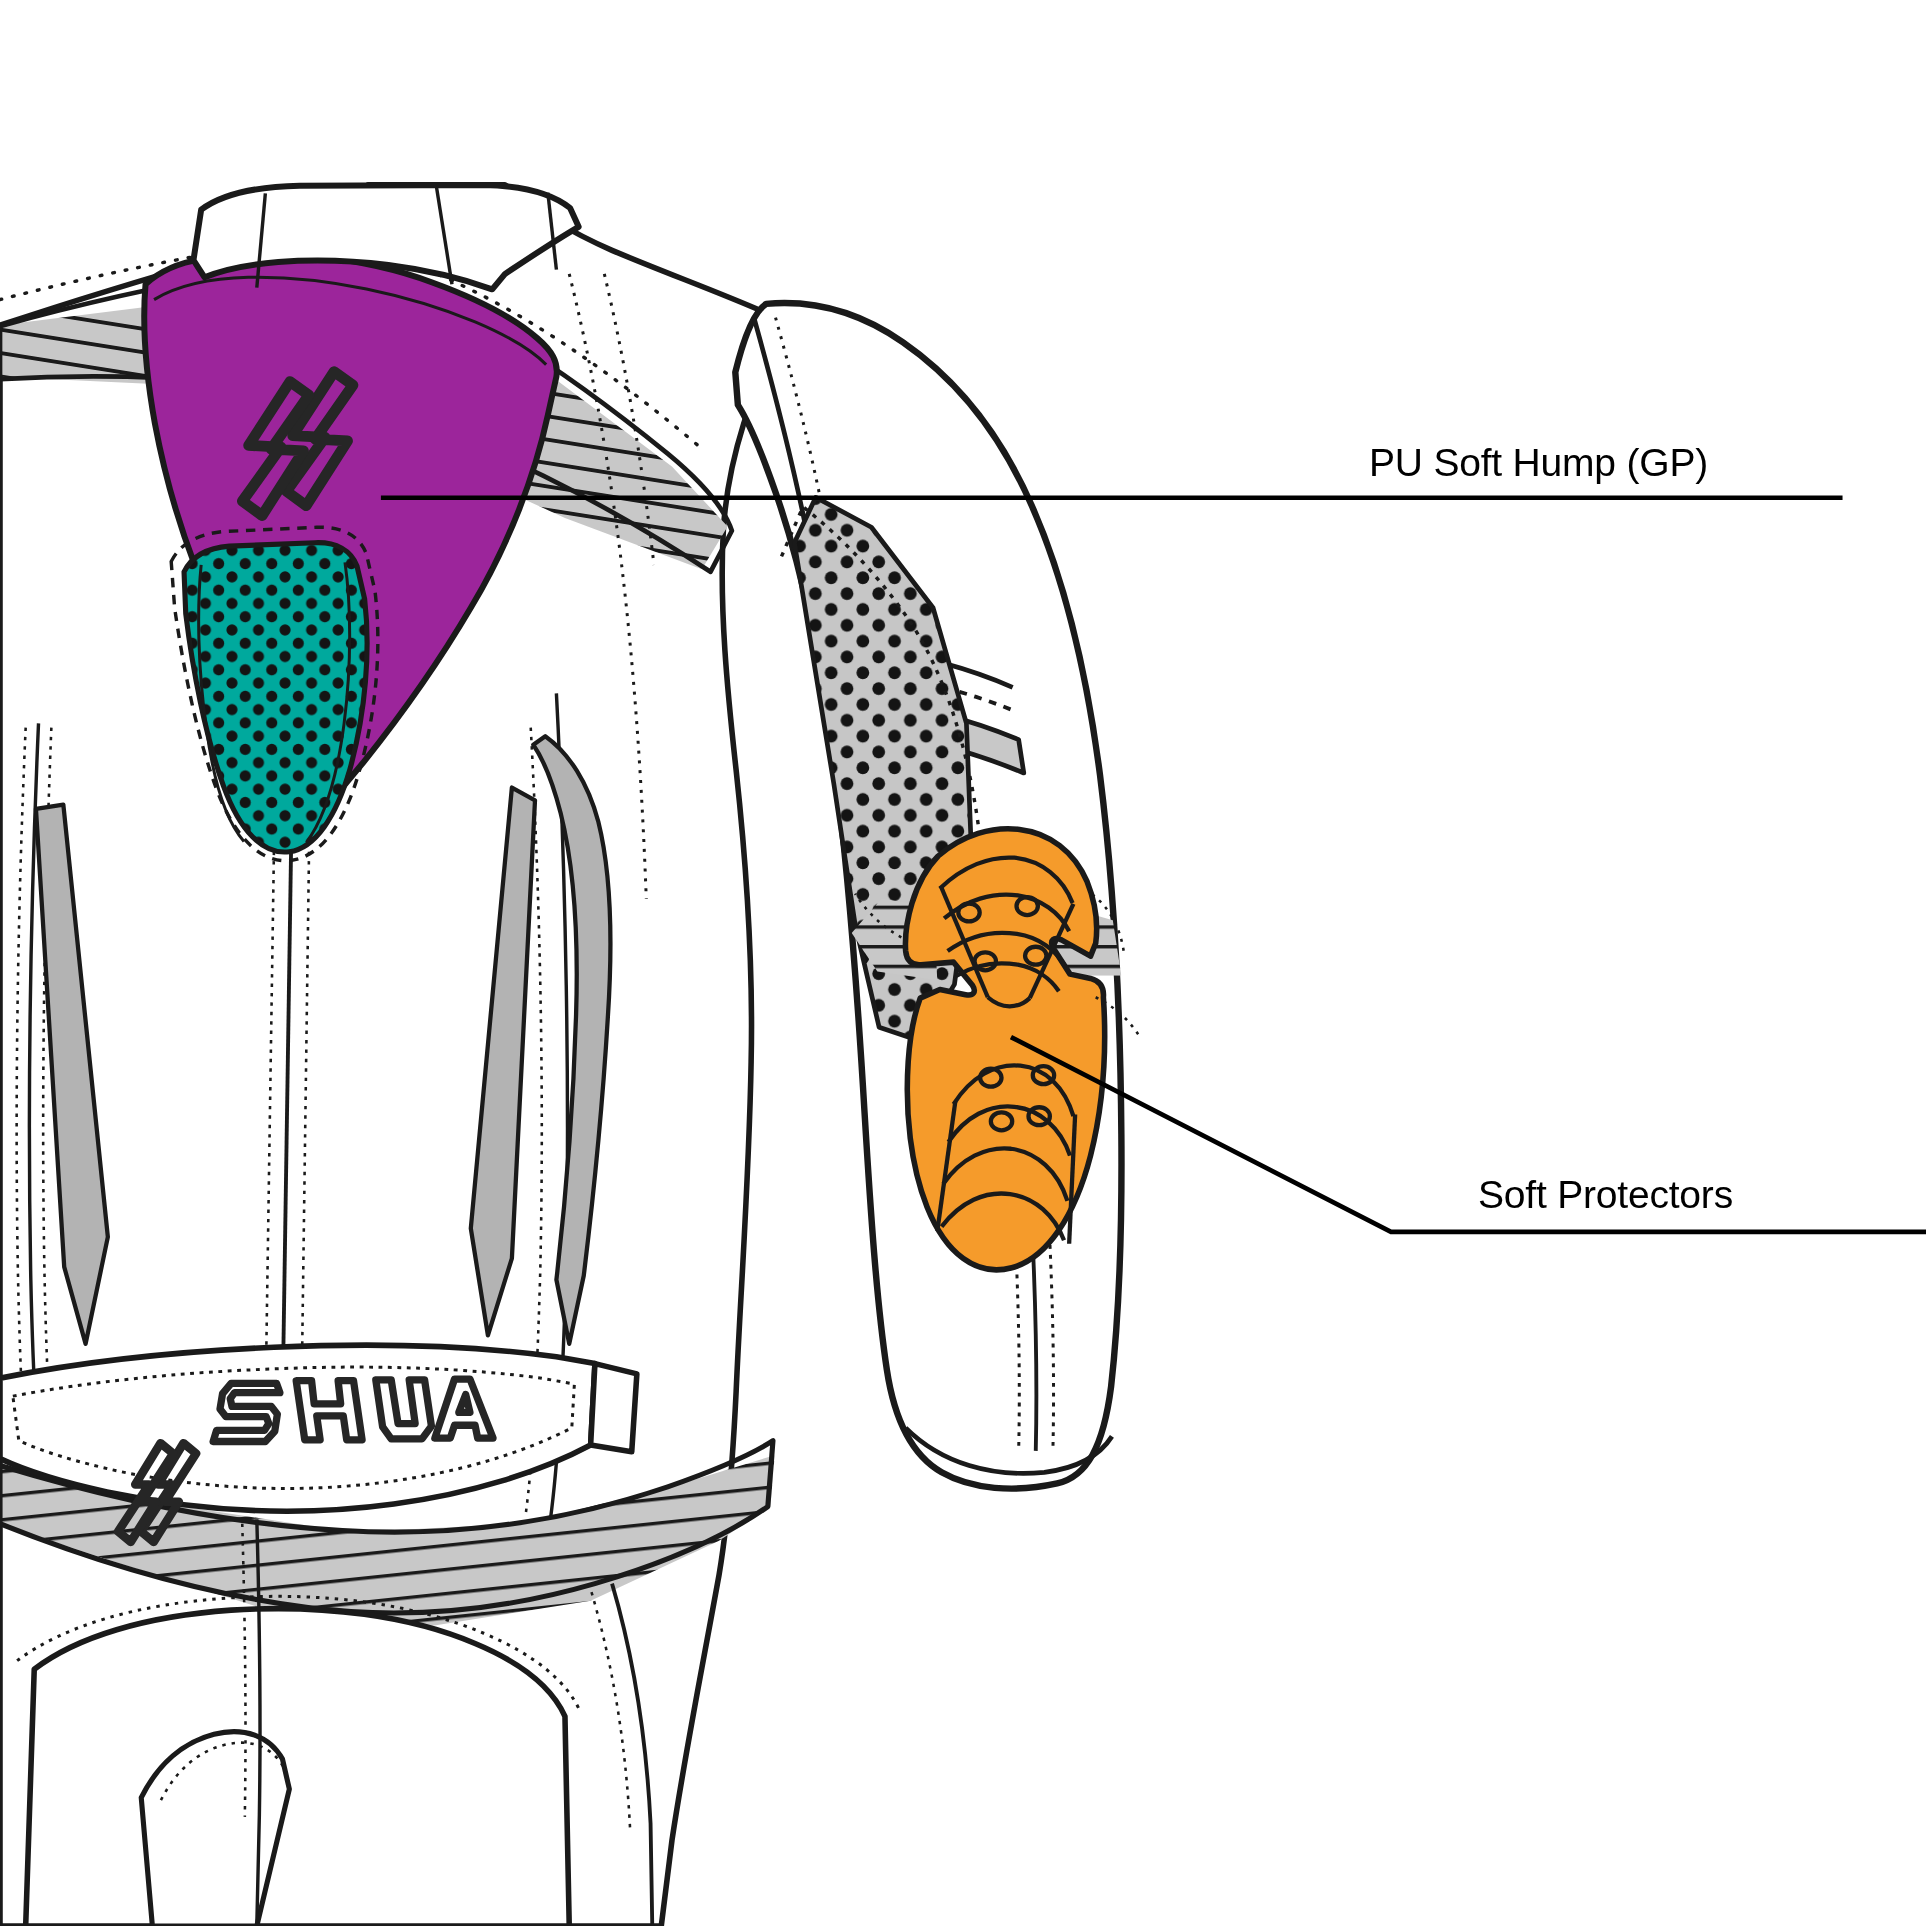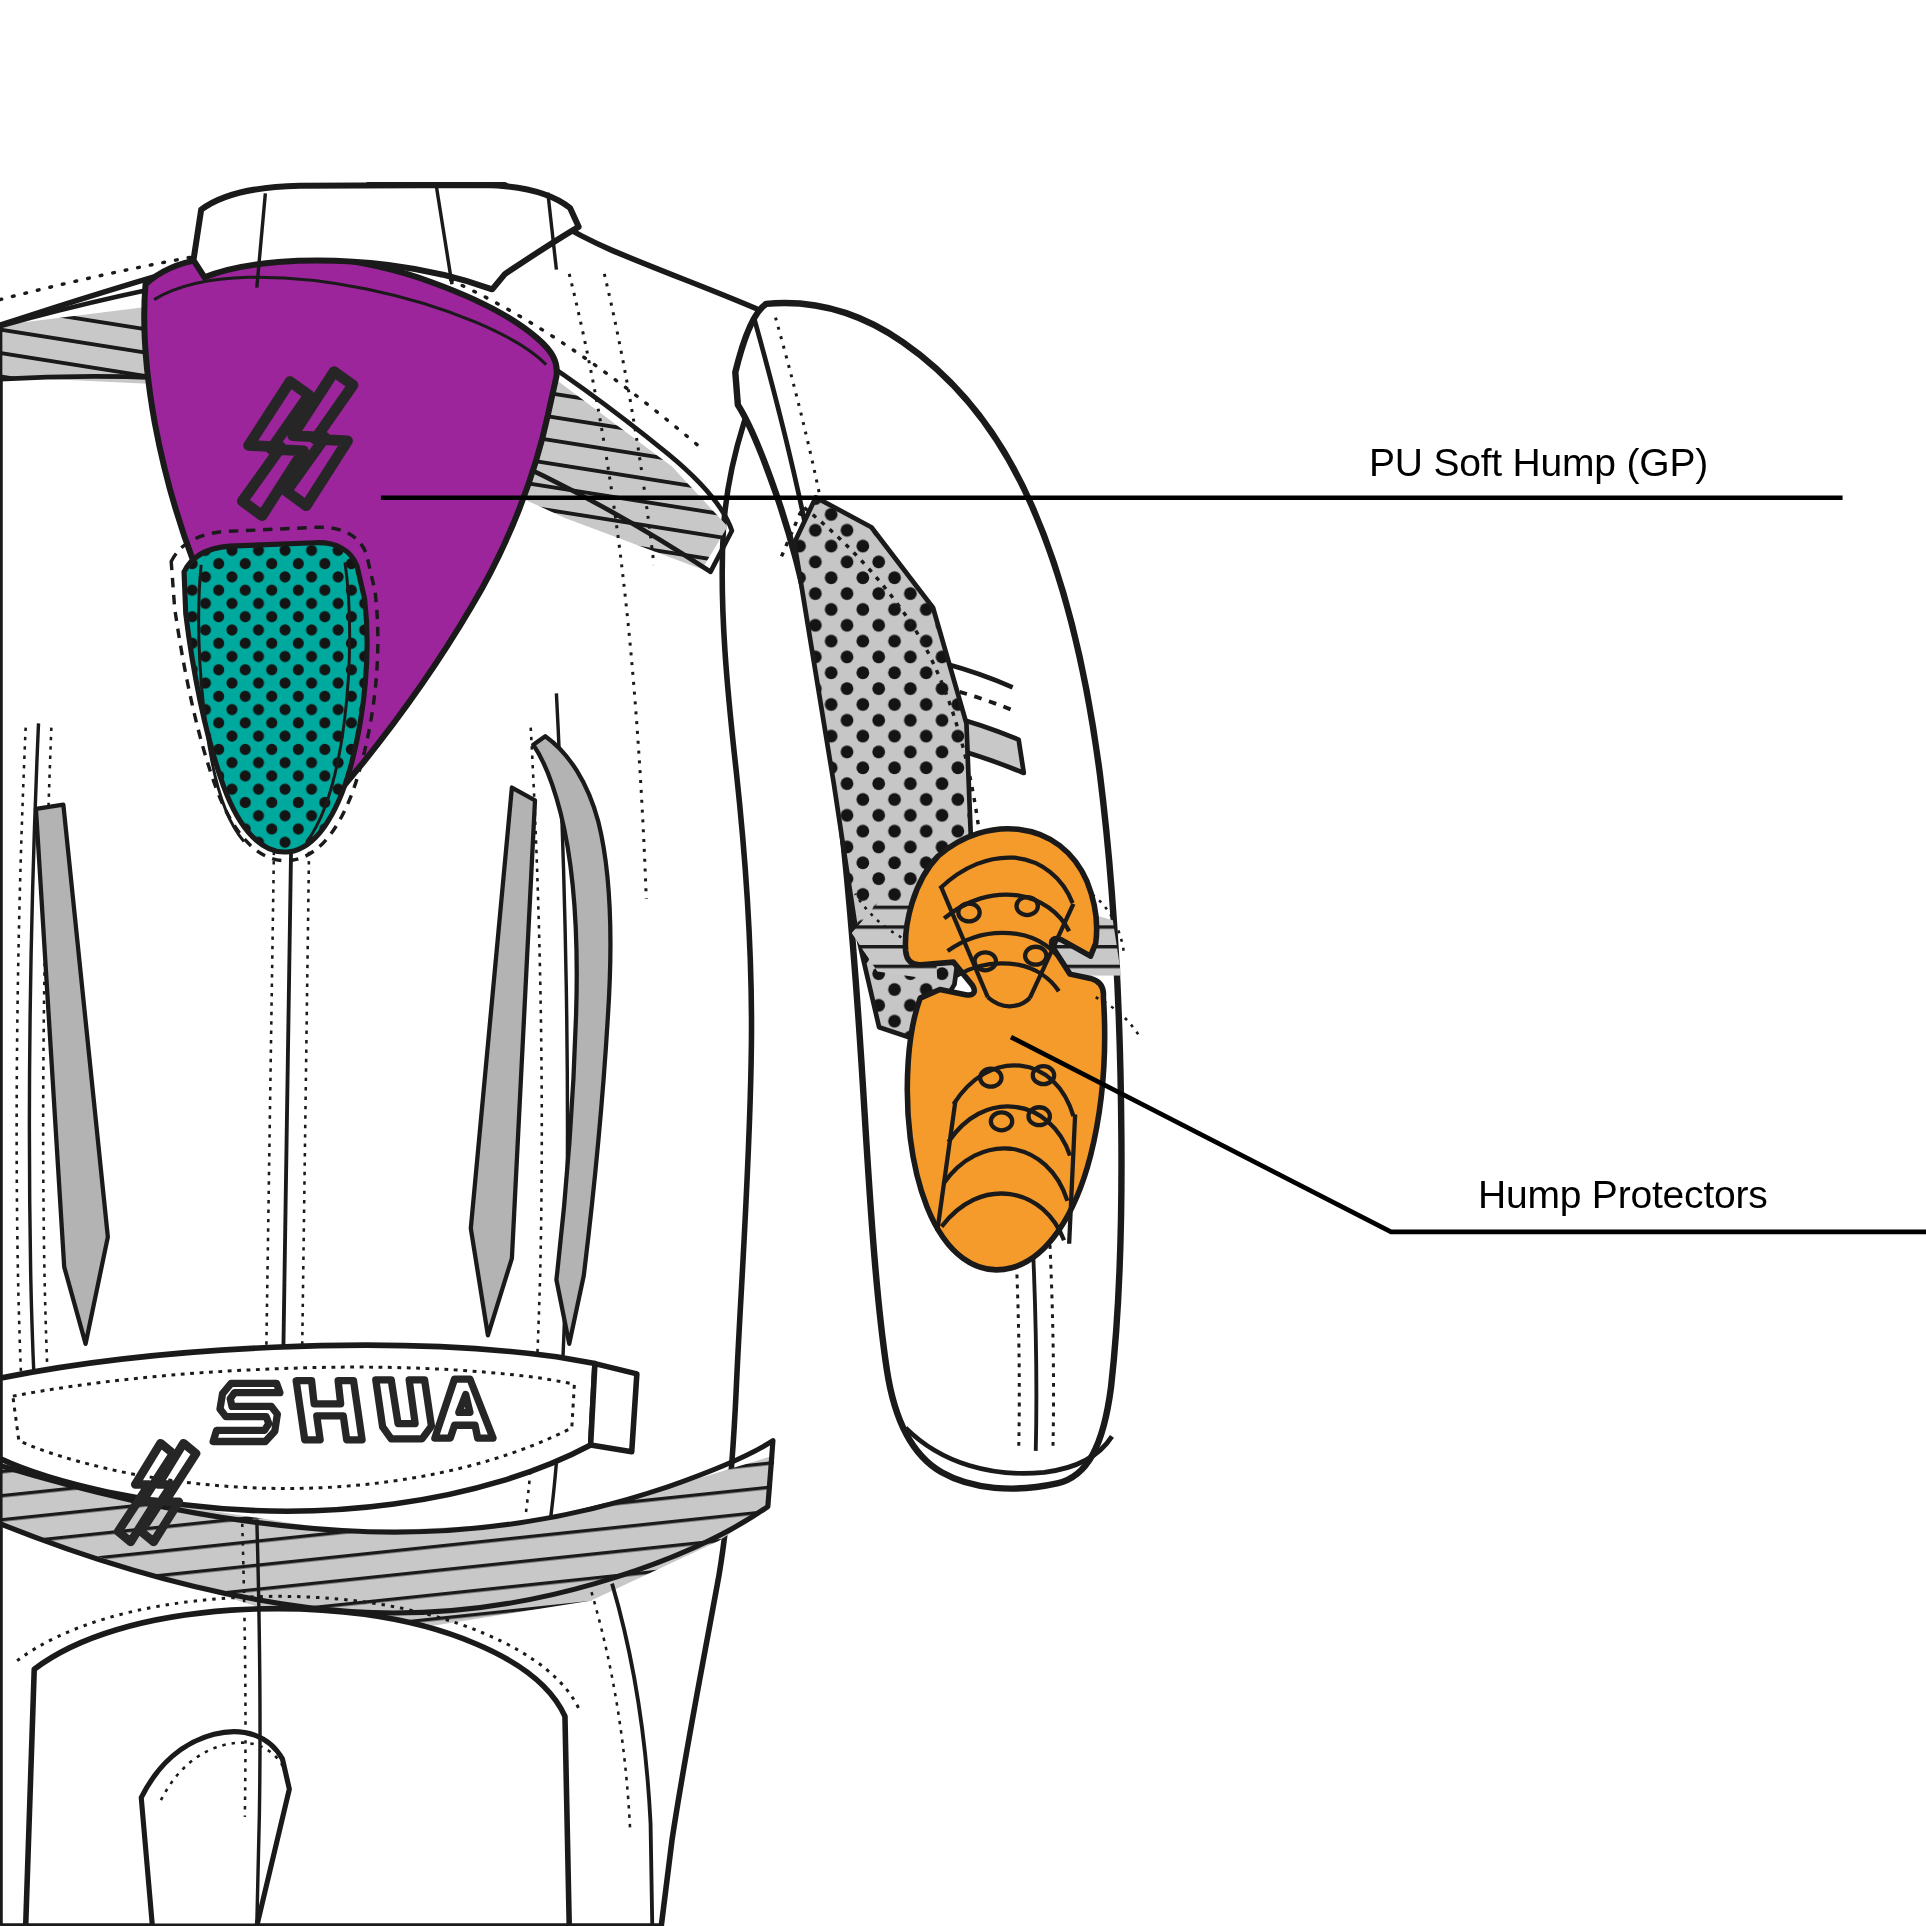--- a/index.html
+++ b/index.html
@@ -416,16 +416,16 @@
 
     <g>
       <line x1="890" y1="1163" x2="4305" y2="1163" stroke="#000000" stroke-width="11"></line>
       <polyline points="2362,2423 3250,2878 4500,2878" fill="none" stroke="#000000" stroke-width="11" stroke-linejoin="miter" stroke-linecap="butt"></polyline>
     </g>
 
   </svg>
 
   <div class="callout-text" id="label-hump">PU Soft Hump (GP)</div>
 
-  <div class="callout-text" id="label-elbow">Hump Protectors</div>
+  <div class="callout-text" id="label-elbow">Soft Protectors</div>
 
 </div>
 
 
 </body></html>

